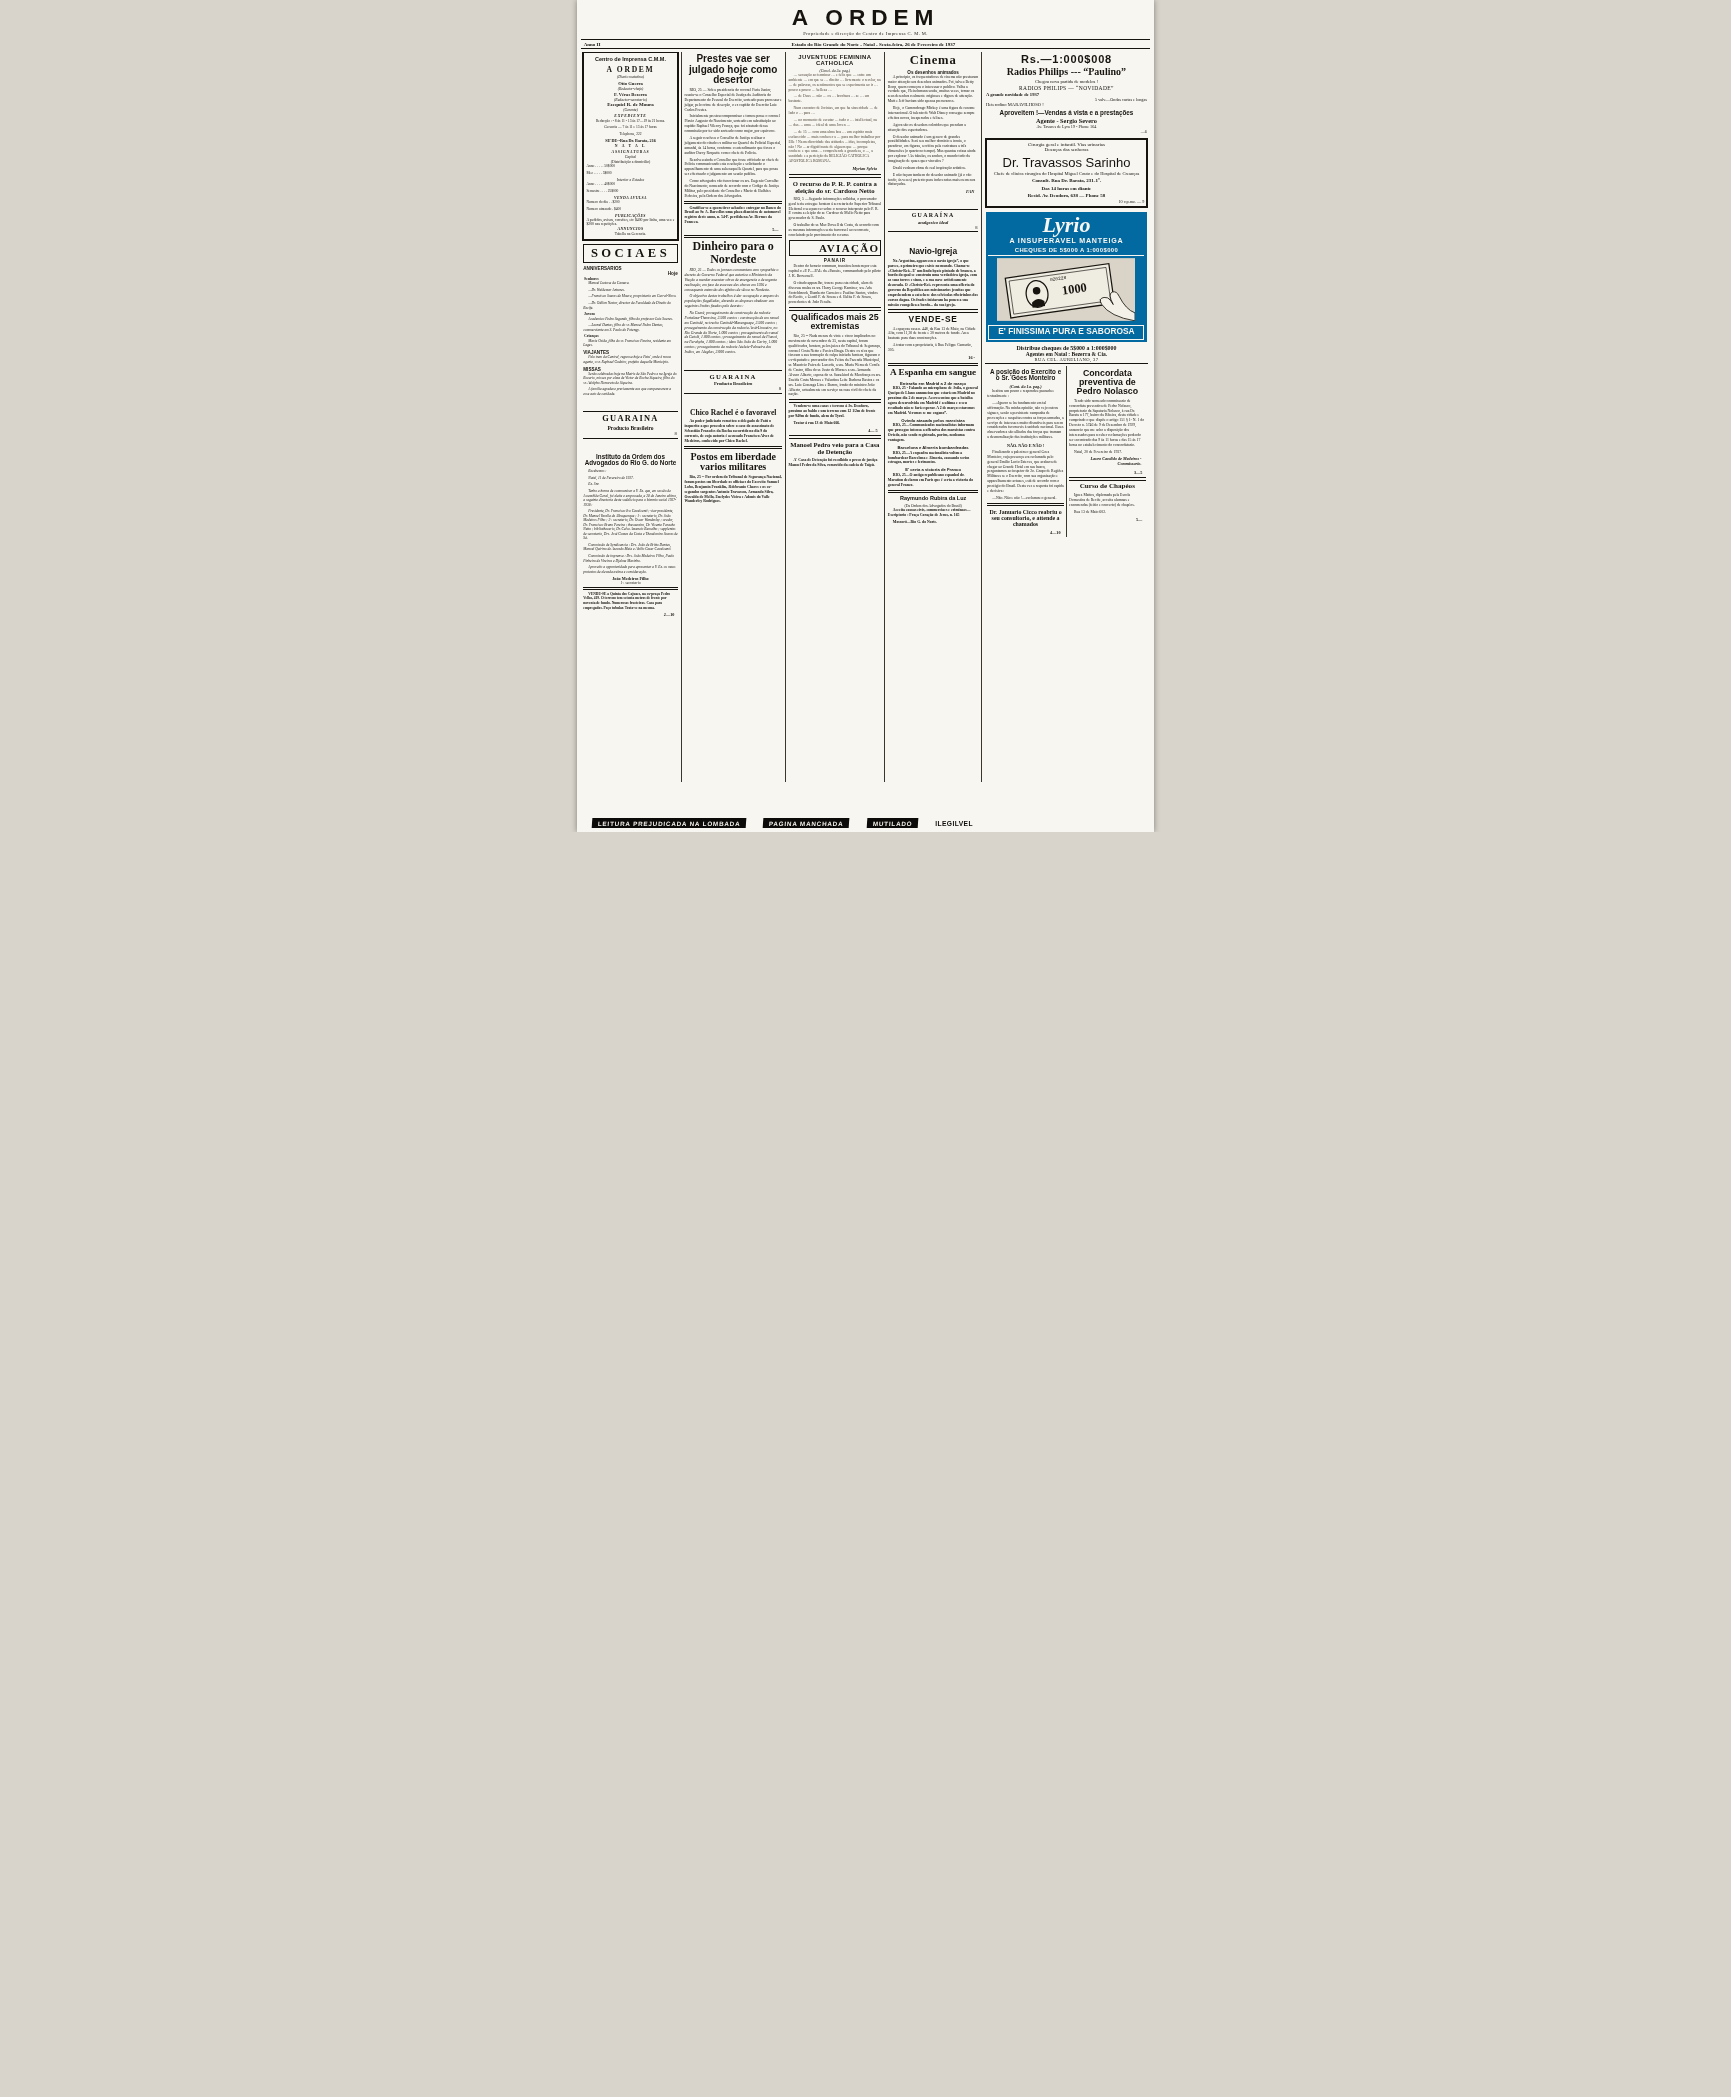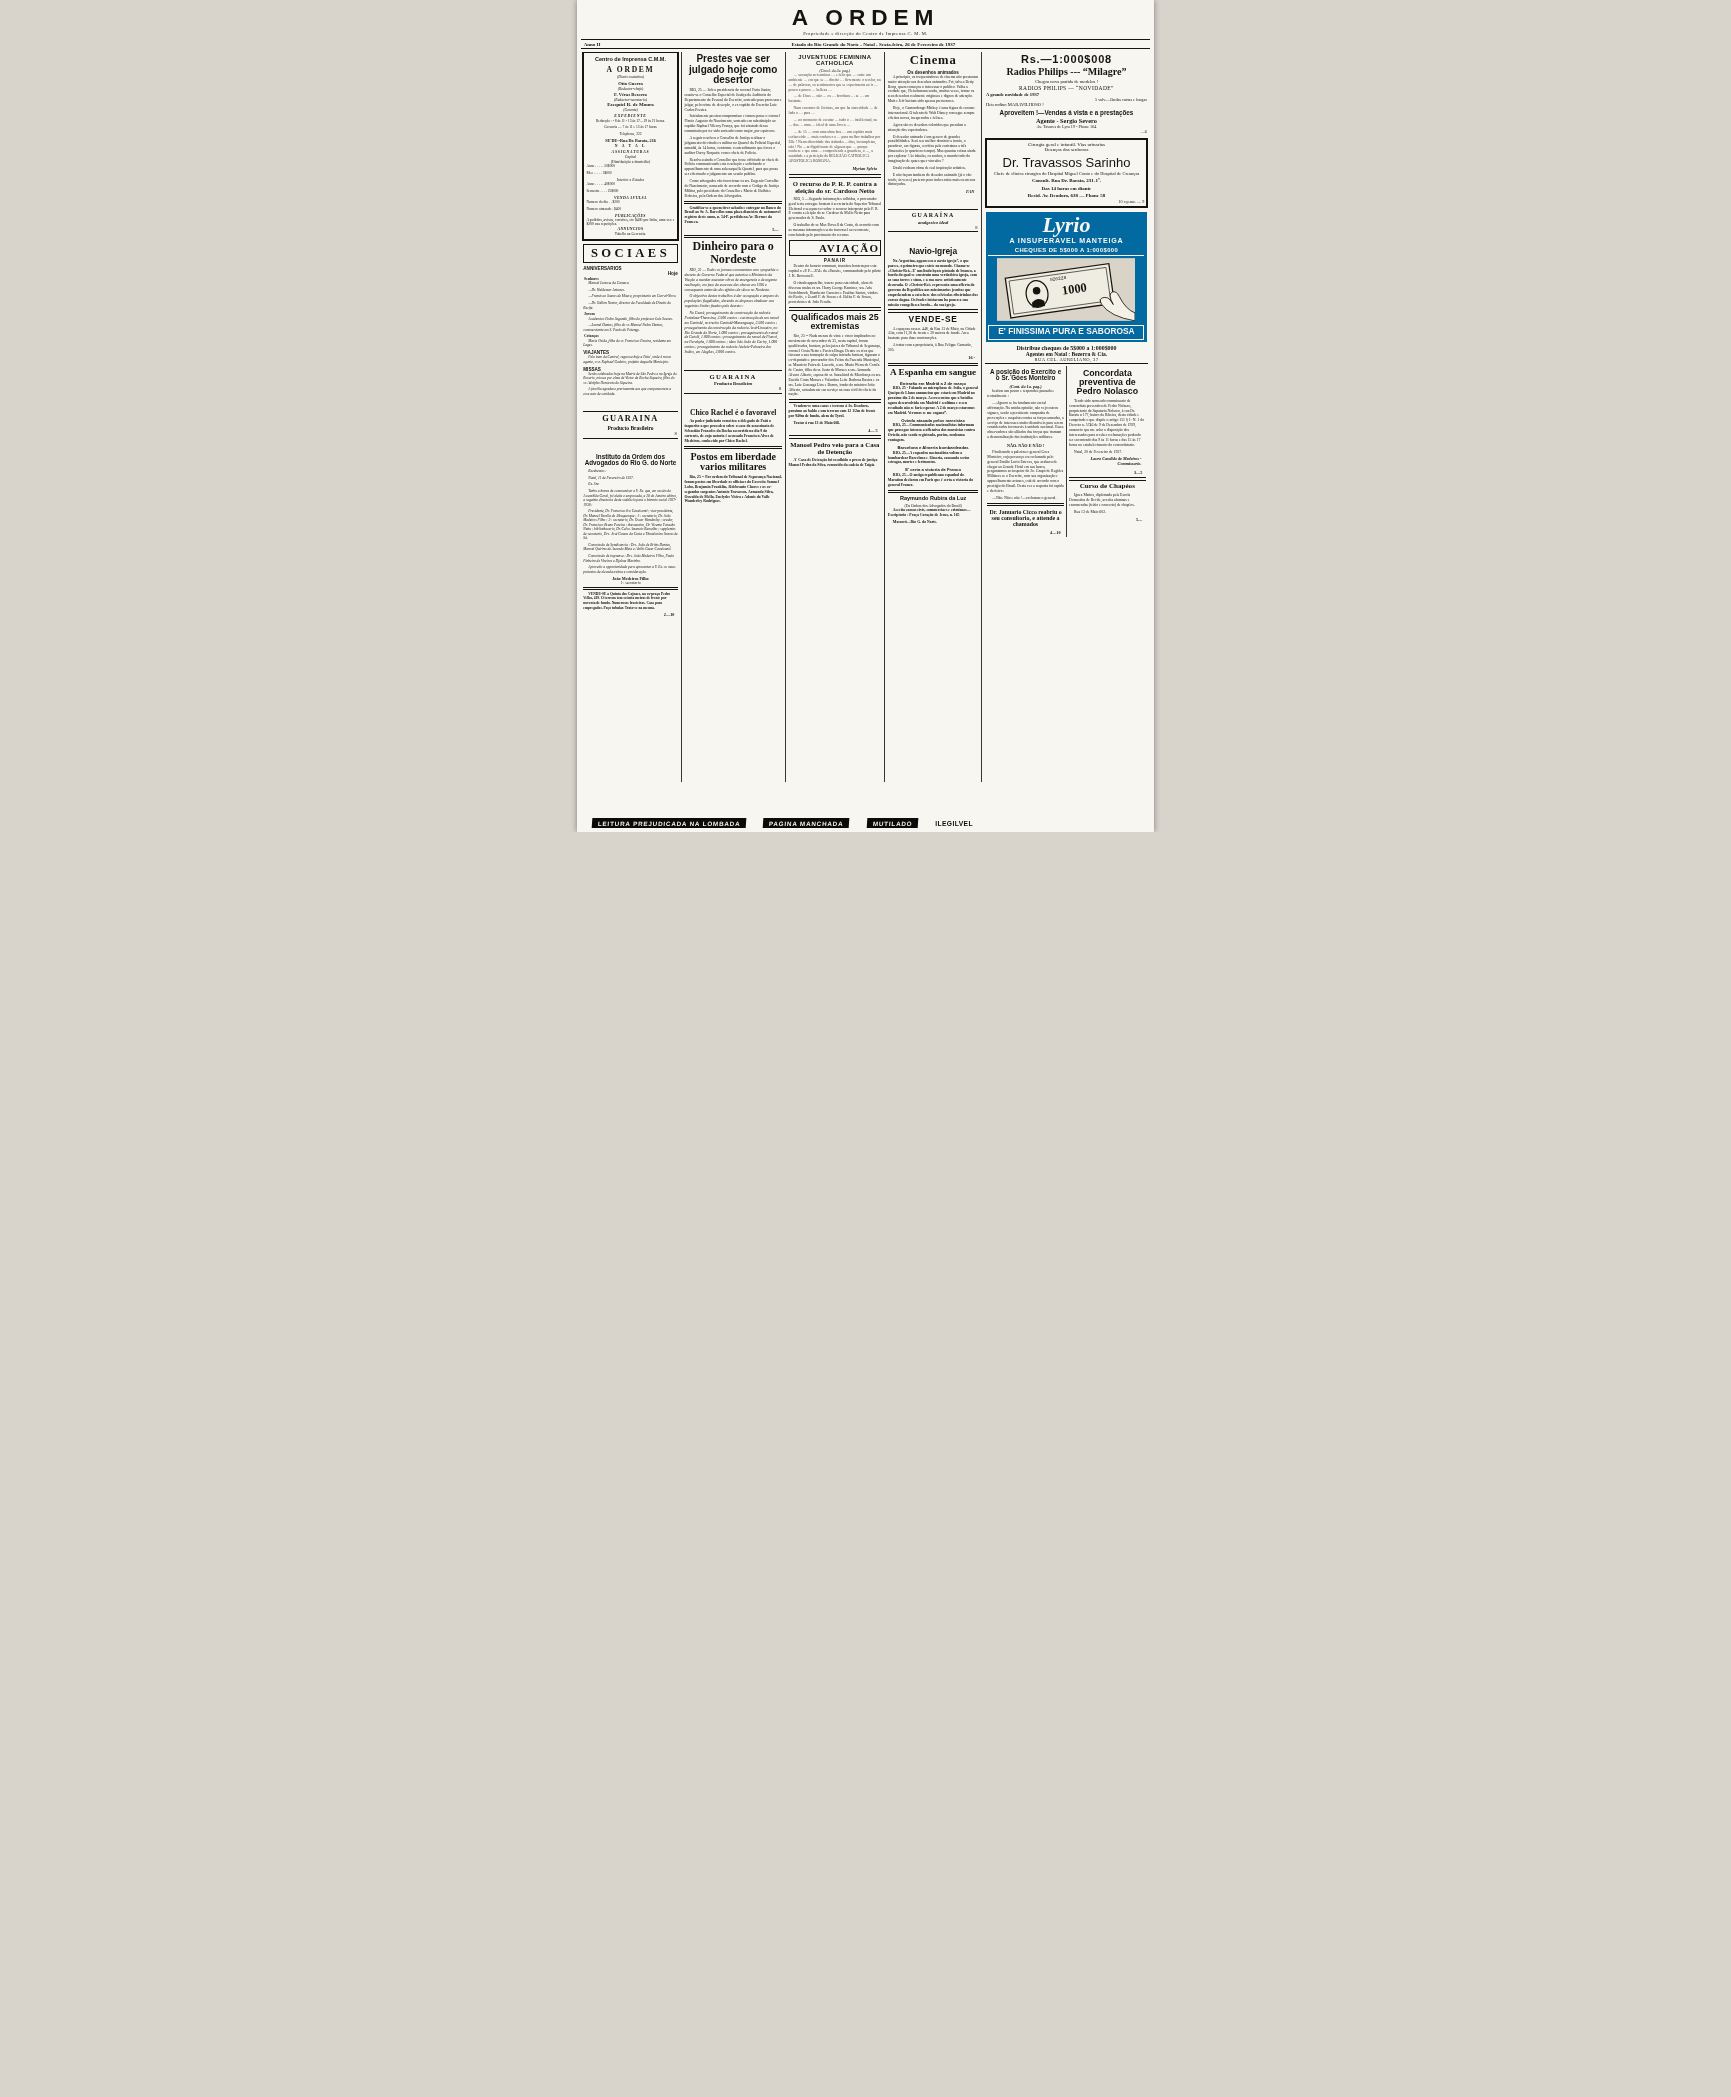--- a/index.html
+++ b/index.html
@@ -316,21 +316,21 @@
       <div class="center" style="font-size:3.8px;">(Da Ordem dos Advogados do Brasil)</div>
       <div style="font-weight:bold;">
           <p>Acceita causas civis, commerciaes e criminaes—Escriptorio : Praça Coração de Jesus, n. 165</p>
           <p>Mossoró—Rio G. do Norte.</p>
         </div>
     </div>
 
     <div class="col c5">
       <div class="philips">
         <div class="ph1">Rs.—1:000$008</div>
-        <div class="ph2">Radios Philips --- “Milagre”</div>
+        <div class="ph2">Radios Philips --- “Paulino”</div>
         <div class="ph3">Chegou nova partida de modelos !</div>
         <div class="ph4 smallcaps">RADIOS PHILIPS — “NOVIDADE”</div>
         <div class="ph5">A grande novidade de 1937</div>
         <div class="ph6">5 valv.—Ondas curtas e longas</div>
         <div class="ph7">Heterodino MARAVILHOSO !</div>
         <div class="ph8">Aproveitem !—Vendas á vista e a prestações</div>
         <div class="ph9">Agente - Sergio Severo</div>
         <div class="ph10">Av. Tavares de Lyra 19 - Phone 164</div>
         <div class="ph6">—6</div>
       </div>

